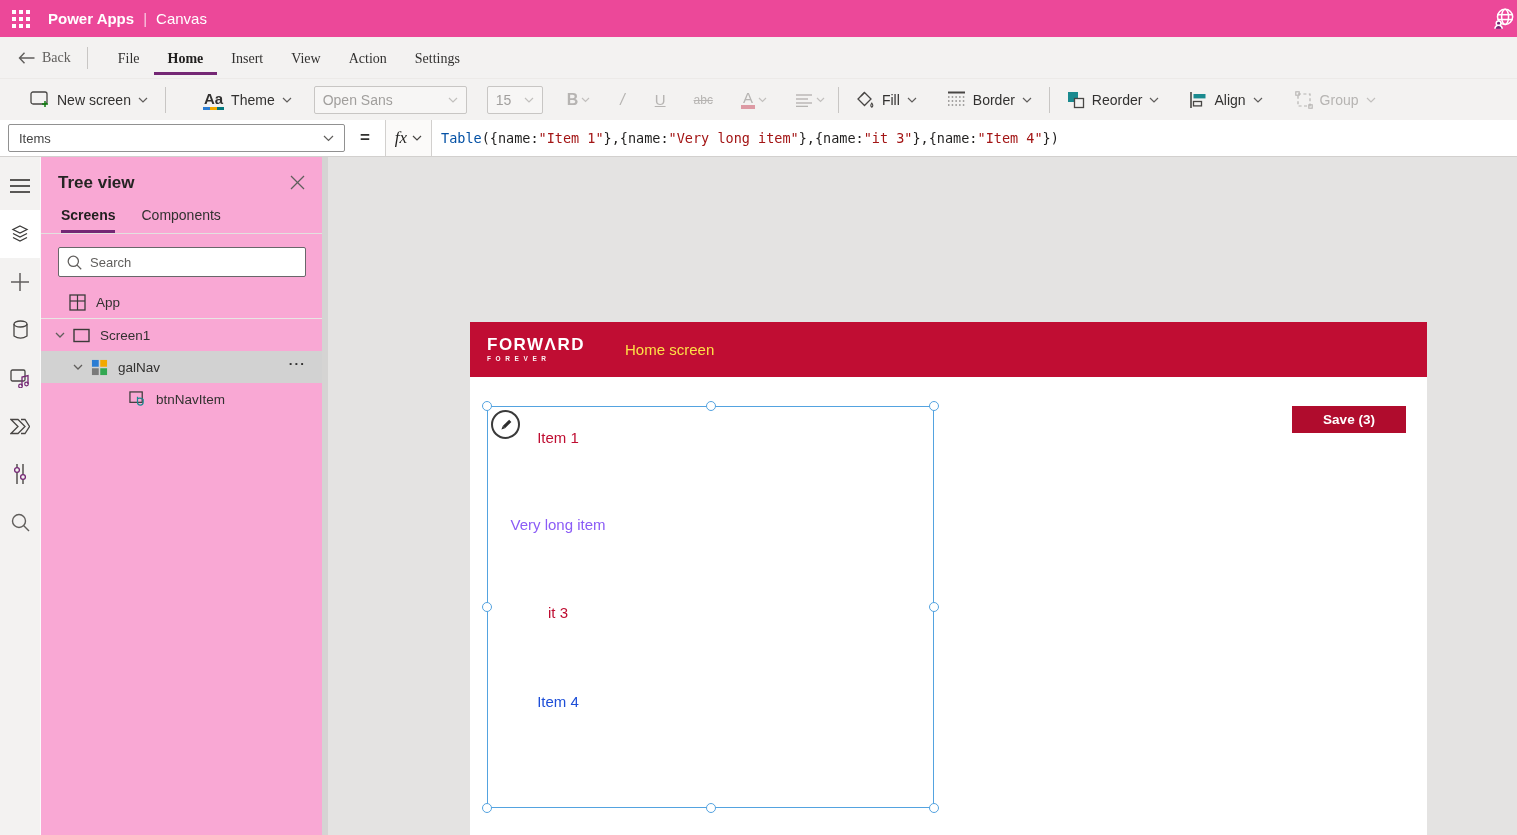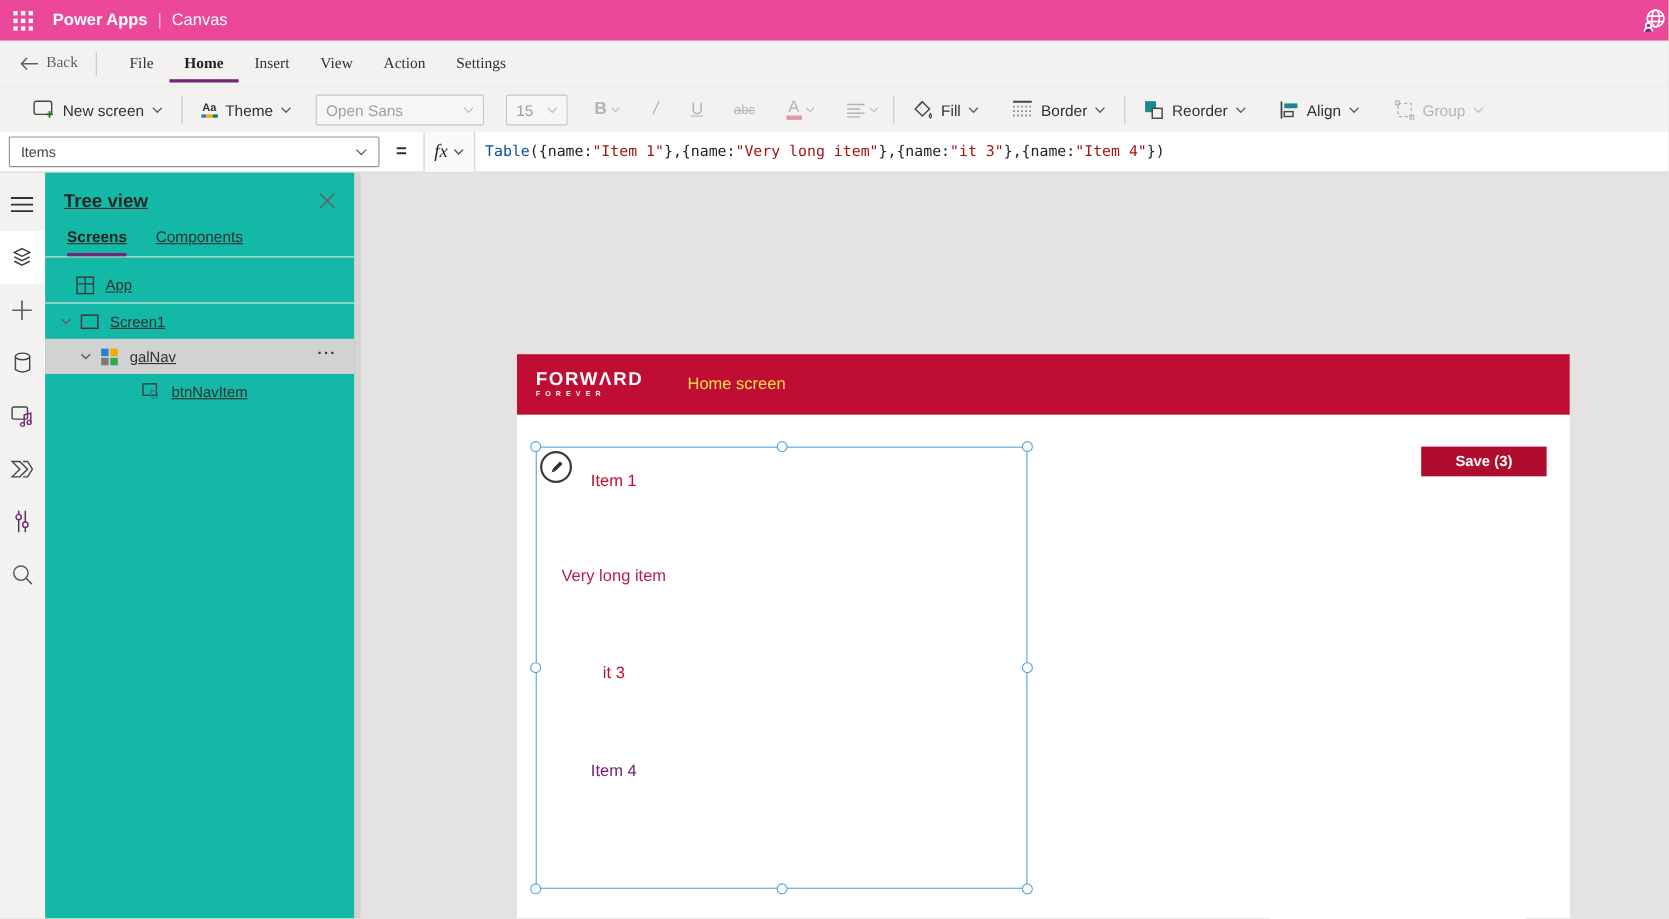--- a/index.html
+++ b/index.html
@@ -54,21 +54,21 @@
 
   
   .page-body { display:flex; height:678px; }
 
   
   .rail { width:40px; background:#f3f2f1; display:flex; flex-direction:column; align-items:center; padding-top:5px; flex-shrink:0; }
   .rail-item { width:40px; height:48px; display:flex; align-items:center; justify-content:center; cursor:pointer; }
   .rail-item.active { background:#fff; }
 
   
-  .tree-panel { width:282px; background:#14b8a6; flex-shrink:0; position:relative; border-left:1px solid #fafafa;text-decoration:underline; }
+  .tree-panel { width:282px; background:#f9a8d4; flex-shrink:0; position:relative; border-left:1px solid #fafafa; }
   .tp-head { display:flex; align-items:center; padding:16px 16px 0 17px; }
   .tp-title { font-size:17px; font-weight:700; color:#252423; flex:1; }
   .tp-close { cursor:pointer; width:16px; height:16px; }
   .tp-tabs { display:flex; gap:26px; padding:14px 0 0 20px; border-bottom:1px solid #e3e1df; }
   .tp-tab { padding-bottom:7px; cursor:pointer; font-size:14px; color:#323130; }
   .tp-tab.active { font-weight:700; color:#201f1e; border-bottom:3px solid #742774; }
   .tp-search { margin:13px 16px 0 17px; height:30px; background:#fff; border:1px solid #69676a; border-radius:2px; display:flex; align-items:center; padding:0 8px; gap:8px; }
   .tp-search input { border:none; outline:none; flex:1; font-size:13px; font-family:"Liberation Sans", sans-serif; color:#323130; background:transparent; }
   .tp-search input::placeholder { color:#605e5c; }
   .tree { margin-top:9px; }
@@ -162,21 +162,21 @@
       <rect x="1" y="1" width="16" height="12" rx="2" fill="none" stroke="#484644" stroke-width="1.3"></rect>
       <path d="M15 10 v6 M12 13 h6" stroke="#107c10" stroke-width="1.5"></path>
     </svg>
     <span>New screen</span>
     <svg class="chev" width="10" height="6">
         <polyline points="1,1 5,5 9,1" fill="none" stroke="#605e5c" stroke-width="1.2"></polyline>
       </svg>
   </span>
   <span class="tb-sep"></span>
   <span class="tb-btn">
-    <span style="font-weight:700;font-size:10px;border-bottom:3px solid; border-image:linear-gradient(90deg,#2b7cd3 33%,#f2a900 33% 66%,#03787c 66%) 1; padding:0 1px;">Aa</span>
+    <span style="font-weight:700;font-size:15px;border-bottom:3px solid; border-image:linear-gradient(90deg,#2b7cd3 33%,#f2a900 33% 66%,#03787c 66%) 1; padding:0 1px;margin-left:20px;">Aa</span>
     <span>Theme</span>
     <svg class="chev" width="10" height="6">
         <polyline points="1,1 5,5 9,1" fill="none" stroke="#605e5c" stroke-width="1.2"></polyline>
       </svg>
   </span>
   <span class="combo font">
     <span class="cv">Open Sans</span>
     <svg class="chev" width="10" height="6">
         <polyline points="1,1 5,5 9,1" fill="none" stroke="#c2c0be" stroke-width="1.2"></polyline>
       </svg>
@@ -375,20 +375,27 @@
               <line x1="1" y1="1" x2="14" y2="14"></line>
               <line x1="14" y1="1" x2="1" y2="14"></line>
             </g>
         </svg>
       </span>
     </div>
     <div class="tp-tabs">
       <span class="tp-tab active">Screens</span>
       <span class="tp-tab">Components</span>
     </div>
+    <div class="tp-search">
+      <svg width="15" height="15" viewBox="0 0 19 19">
+        <circle cx="8" cy="8" r="6.5" fill="none" stroke="#605e5c" stroke-width="1.6"></circle>
+        <line x1="12.8" y1="12.8" x2="18" y2="18" stroke="#605e5c" stroke-width="1.6"></line>
+      </svg>
+      <input type="text" placeholder="Search" style="">
+    </div>
 
     <div class="tree">
       <div class="tree-row row-app">
         <svg class="ticon" viewBox="0 0 17 17">
           <rect x="1" y="1" width="15" height="15" fill="none" stroke="#3b3a39" stroke-width="1.3"></rect>
           <line x1="8.5" y1="1" x2="8.5" y2="16" stroke="#3b3a39" stroke-width="1.2"></line>
           <line x1="1" y1="7" x2="16" y2="7" stroke="#3b3a39" stroke-width="1.2"></line>
         </svg>
         <span>App</span>
       </div>
@@ -451,19 +458,19 @@
         <span class="pencil-badge">
           <svg width="14" height="14" viewBox="0 0 14 14">
             <g transform="rotate(45 7 7)" fill="#2d2d2d">
               <rect x="5.4" y="1" width="3.2" height="9"></rect>
               <path d="M5.4 10 h3.2 L7 13.5 Z"></path>
             </g>
           </svg>
         </span>
 
         <span class="gal-item gi-0" style="color:#bf0d31">Item 1</span>
-        <span class="gal-item gi-1" style="color:#be185d">Very long item</span>
+        <span class="gal-item gi-1" style="color:#8b5cf6">Very long item</span>
         <span class="gal-item gi-2" style="color:#bf0d31">it 3</span>
-        <span class="gal-item gi-3" style="color:#701a75">Item 4</span>
+        <span class="gal-item gi-3" style="color:#1d4ed8">Item 4</span>
       </div>
     </div>
   </main>
 </div>
 
 </body></html>

